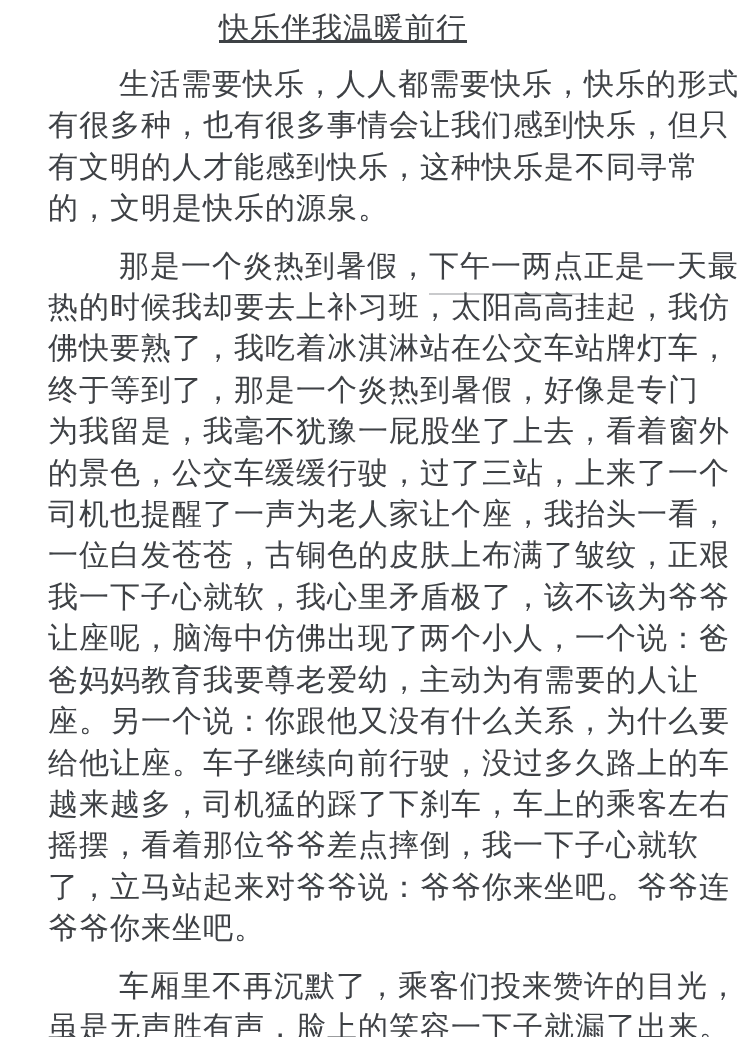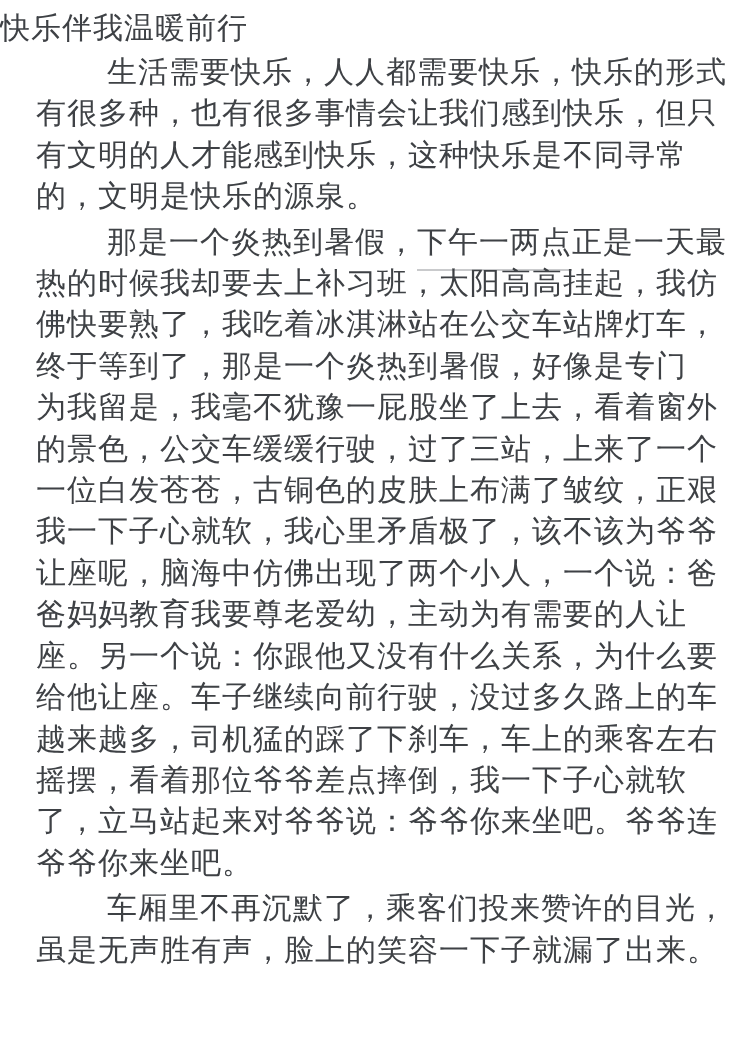--- a/index.html
+++ b/index.html
@@ -19,28 +19,30 @@
     overflow: hidden;
     font-family: "Liberation Sans", sans-serif;
     color: var(--text-color);
   }
   .essay-title {
     width: 686px;
     padding-top: 9px;
     font-size: 30px;
     line-height: 38px;
     letter-spacing: 1px;
+    text-align: center;
     white-space: nowrap;
+    text-decoration: underline;
   }
   .essay-body {
     padding-left: 32px;
     padding-right: 28px;
   }
   .paragraph {
-    margin: 4px;
+    margin: 16px;
   }
   .line {
     font-size: 30px;
     line-height: 41.4px;
     letter-spacing: 1px;
     white-space: nowrap;
   }
   .line.indent {
     text-indent: 71px;
   }
@@ -61,20 +63,21 @@
         <div class="line"><span>有文明的人才能感到快乐，这种快乐是不同寻常</span></div>
         <div class="line"><span>的，文明是快乐的源泉。</span></div>
       </div>
       <div class="paragraph">
         <div class="line indent"><span>那是一个炎热到暑假，</span><span class="underlined">下午一两点</span><span>正是一天最</span></div>
         <div class="line"><span>热的时候我却要去上补习班，太阳高高挂起，我仿</span></div>
         <div class="line"><span>佛快要熟了，我吃着冰淇淋站在公交车站牌灯车，</span></div>
         <div class="line"><span>终于等到了，那是一个炎热到暑假，好像是专门</span></div>
         <div class="line"><span>为我留是，我毫不犹豫一屁股坐了上去，看着窗外</span></div>
         <div class="line"><span>的景色，公交车缓缓行驶，过了三站，上来了一个</span></div>
+        <div class="line"><span>司机也提醒了一声为老人家让个座，我抬头一看，</span></div>
         <div class="line"><span>一位白发苍苍，古铜色的皮肤上布满了皱纹，正艰</span></div>
         <div class="line"><span>我一下子心就软，我心里矛盾极了，该不该为爷爷</span></div>
         <div class="line"><span>让座呢，脑海中仿佛出现了两个小人，一个说：爸</span></div>
         <div class="line"><span>爸妈妈教育我要尊老爱幼，主动为有需要的人让</span></div>
         <div class="line"><span>座。另一个说：你跟他又没有什么关系，为什么要</span></div>
         <div class="line"><span>给他让座。车子继续向前行驶，没过多久路上的车</span></div>
         <div class="line"><span>越来越多，司机猛的踩了下刹车，车上的乘客左右</span></div>
         <div class="line"><span>摇摆，看着那位爷爷差点摔倒，我一下子心就软</span></div>
         <div class="line"><span>了，立马站起来对爷爷说：爷爷你来坐吧。爷爷连</span></div>
         <div class="line"><span>爷爷你来坐吧。</span></div>

